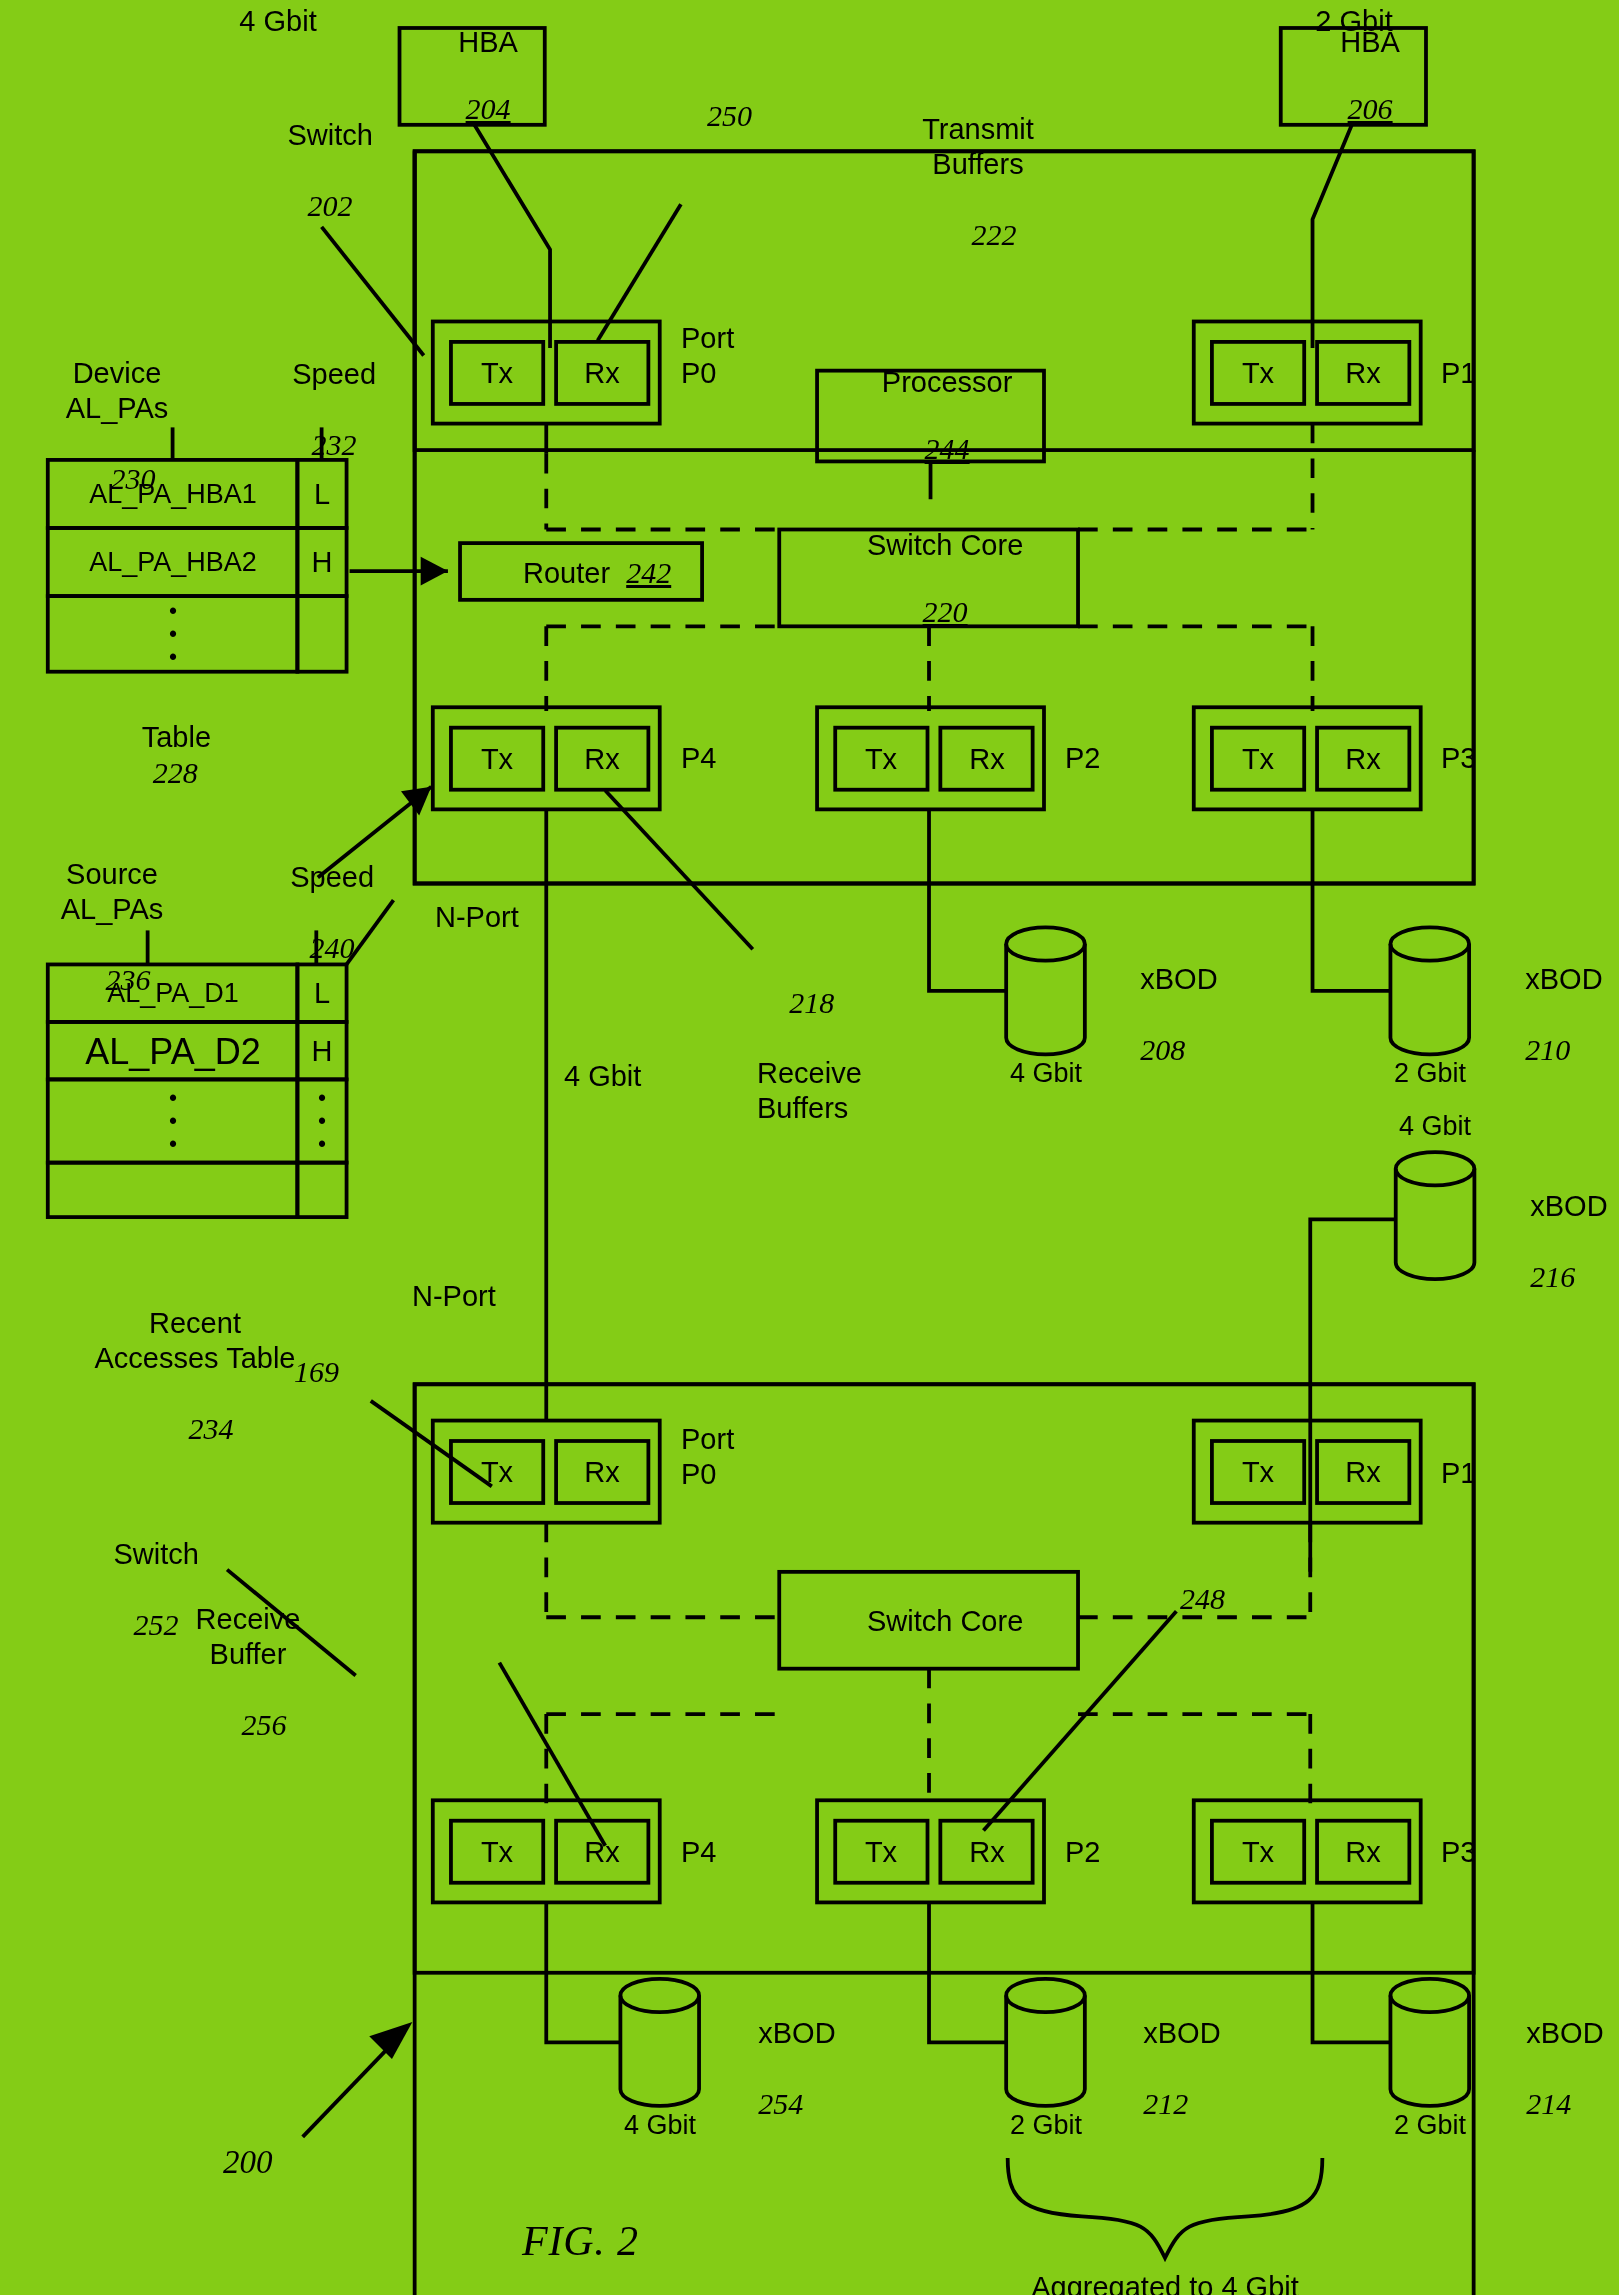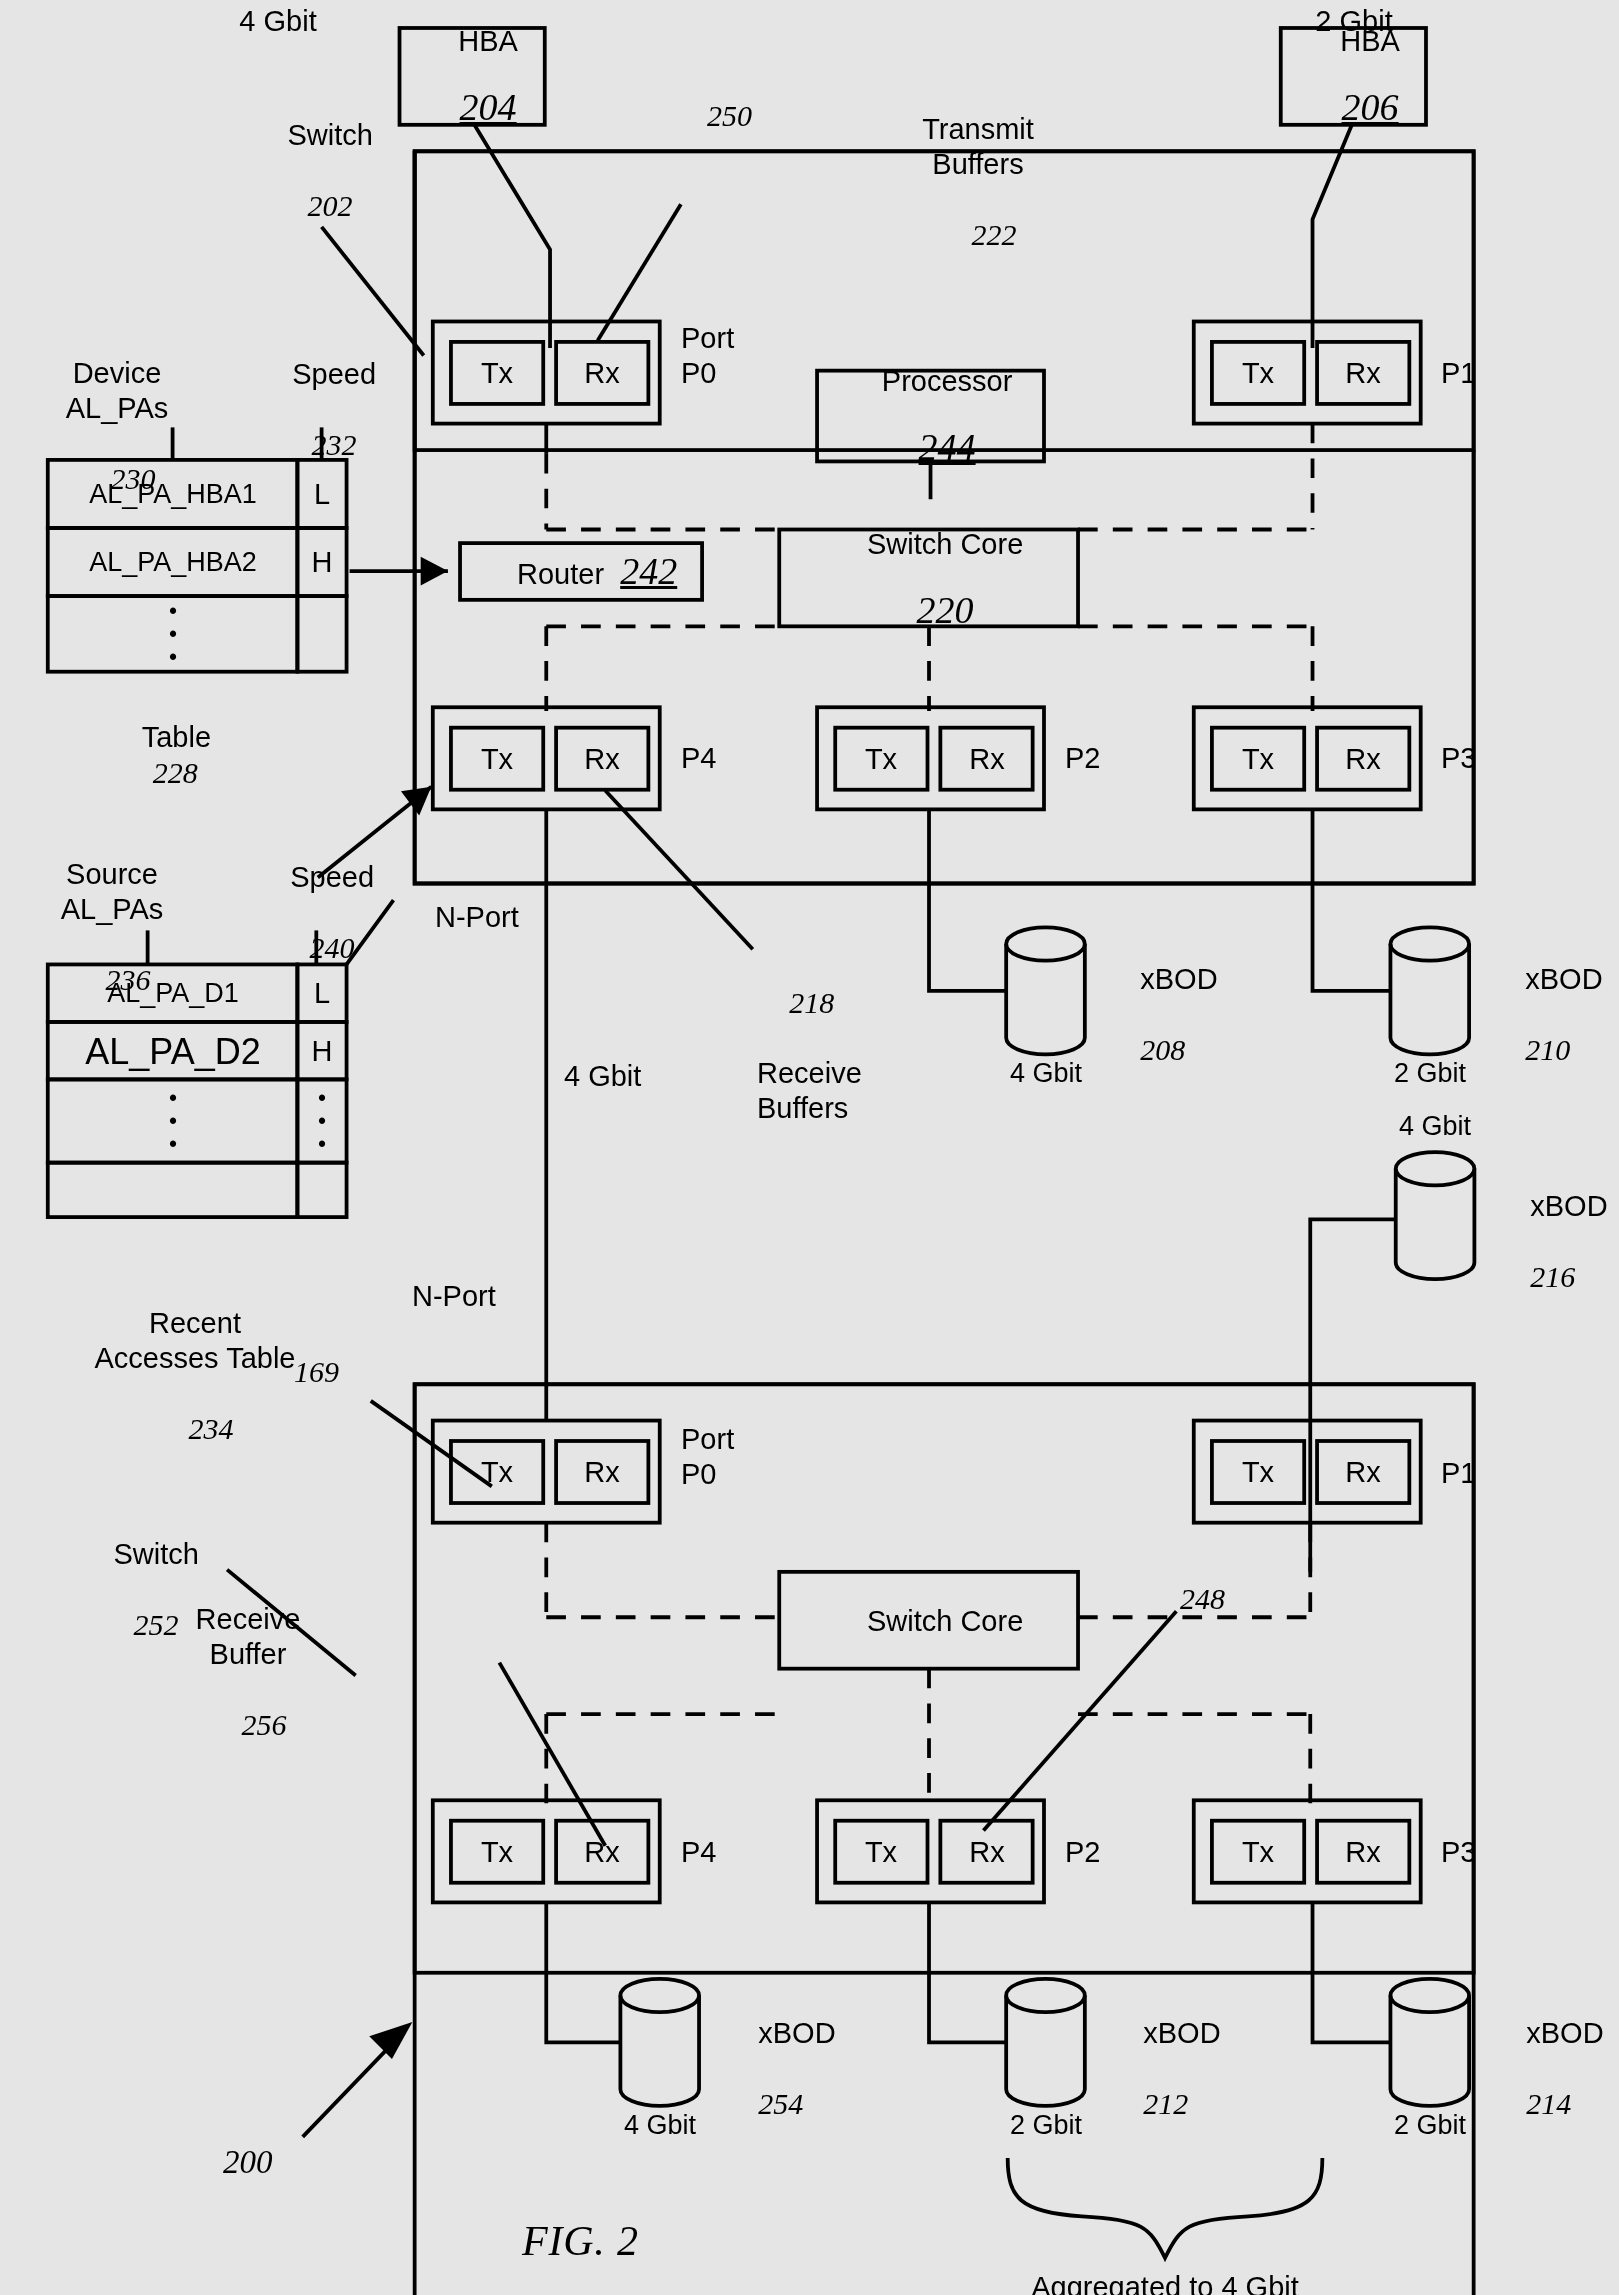--- a/index.html
+++ b/index.html
@@ -4,21 +4,21 @@
 <style>
   html, body {
     margin: 0;
     padding: 0;
     background: #ffffff;
   }
   #fig {
     position: relative;
     width: 1619px;
     height: 2295px;
-    background: #e5e5e5;
+    background: #84cc16;
     font-family: "Liberation Sans", sans-serif;
     color: #000000;
     overflow: hidden;
   }
   #fig svg {
     position: absolute;
     left: 0;
     top: 0;
     width: 1619px;
     height: 2295px;
@@ -41,21 +41,21 @@
     font-size: 29px;
     line-height: 33px;
     text-align: center;
     white-space: pre;
     transform: translate(-50%, -50%);
   }
   .boxtxt .und {
     font-style: italic;
     font-family: "Liberation Serif", serif;
     text-decoration: underline;
-    font-size: 38px;
+    font-size: 30px;
   }
   .smalltxt {
     position: absolute;
     font-size: 26px;
     line-height: 29px;
     text-align: center;
     transform: translate(-50%, -50%);
     white-space: pre;
   }
   .figcap {

